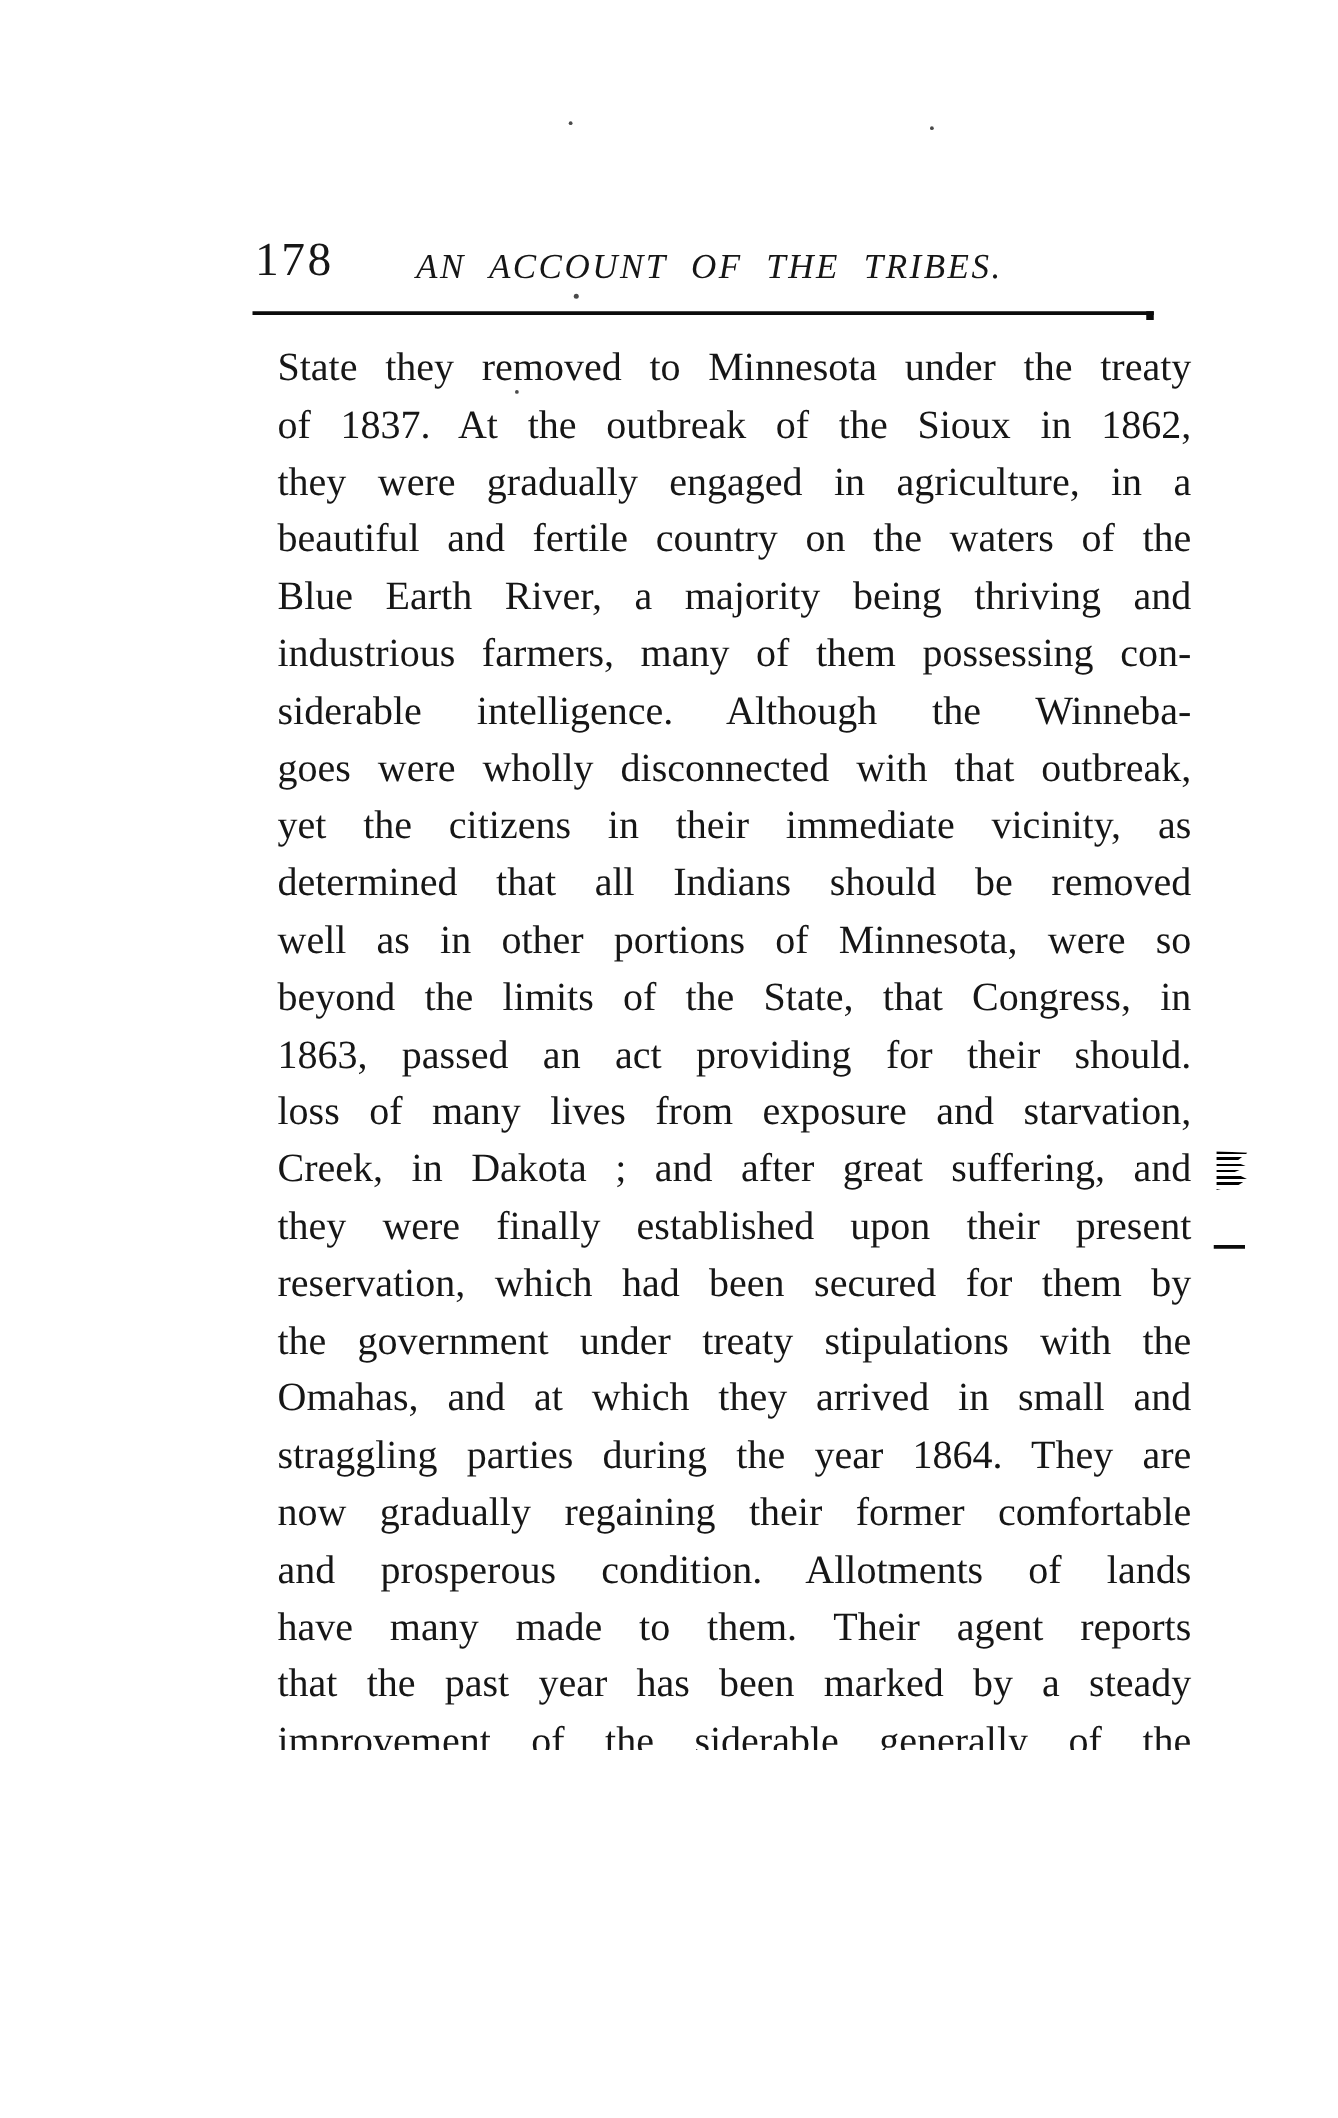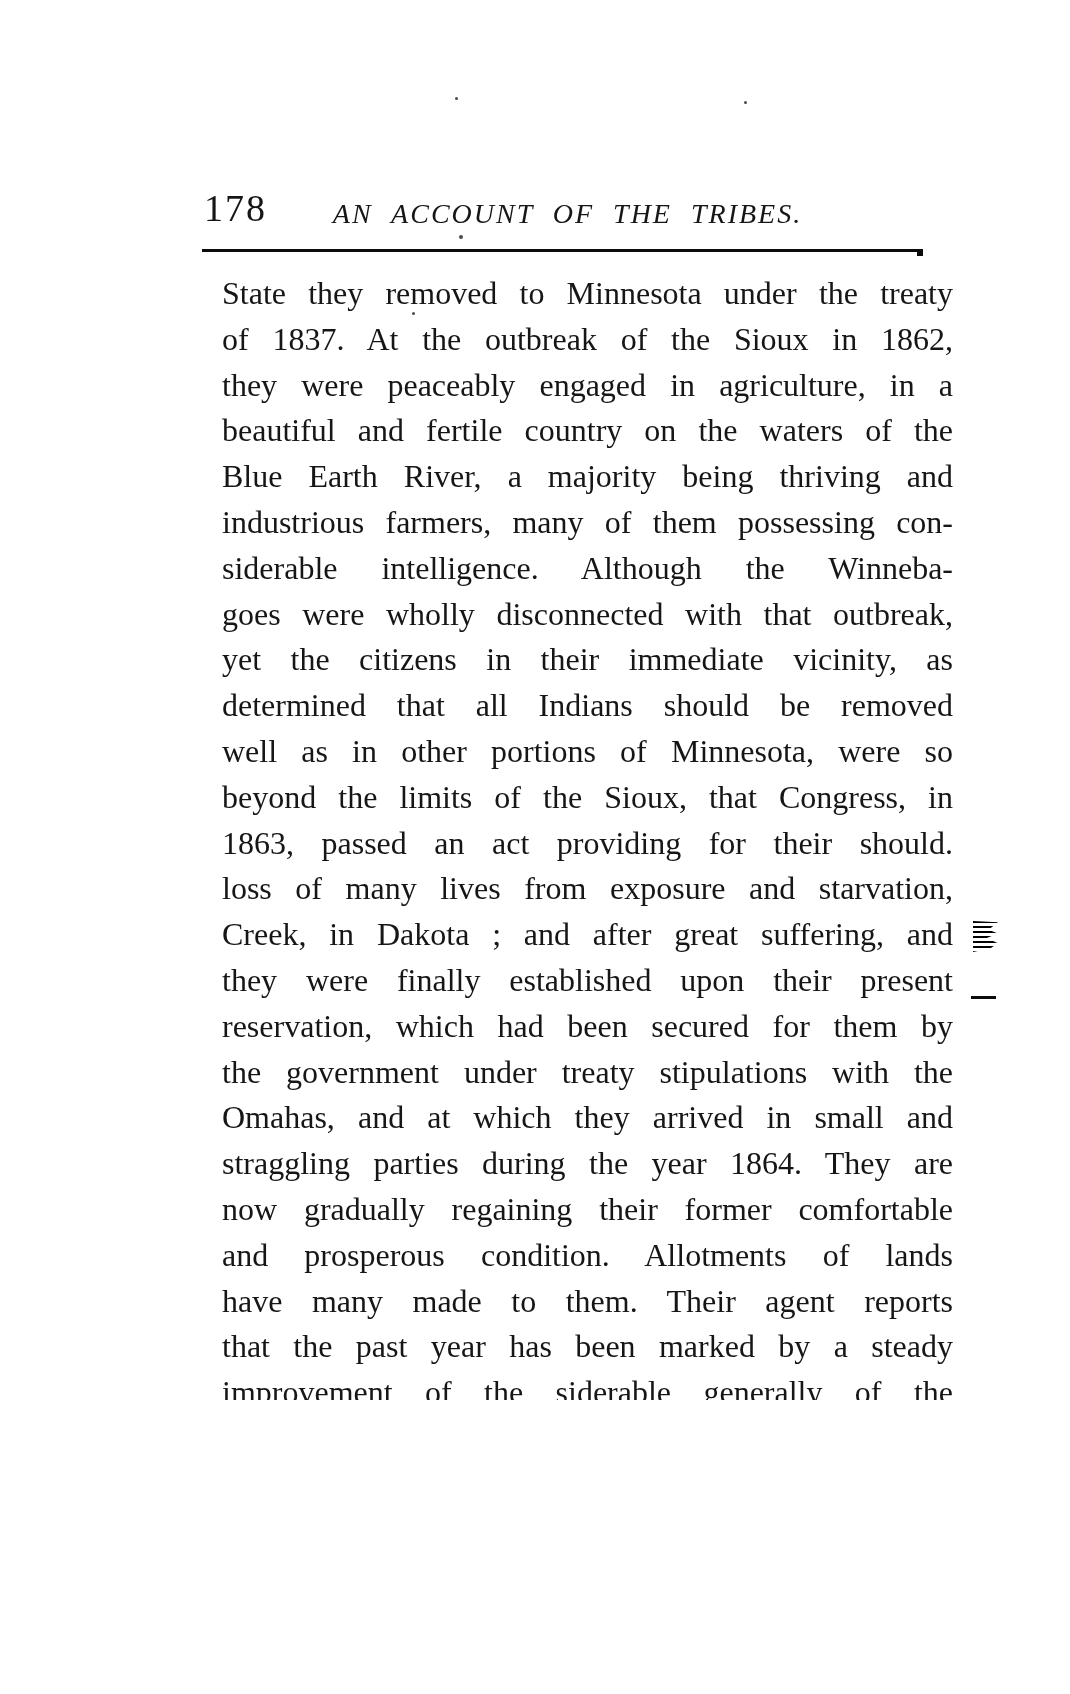--- a/index.html
+++ b/index.html
@@ -102,30 +102,30 @@
   <span class="pagenum">178</span>
 
   <div class="running-header">AN ACCOUNT OF THE TRIBES.</div>
 
   <div class="rule"></div>
   <div class="rule-end-tick"></div>
 
   <div class="body-text">
       <div class="line">State they removed to Minnesota under the treaty</div>
       <div class="line">of 1837.  At the outbreak of the Sioux in 1862,</div>
-      <div class="line">they were peaceably engaged in agriculture, in a</div>
+      <div class="line">they were gradually engaged in agriculture, in a</div>
       <div class="line">beautiful and fertile country on the waters of the</div>
       <div class="line">Blue Earth River, a majority being thriving and</div>
       <div class="line">industrious farmers, many of them possessing con-</div>
       <div class="line">siderable intelligence.  Although the Winneba-</div>
       <div class="line">goes were wholly disconnected with that outbreak,</div>
       <div class="line">yet the citizens in their immediate vicinity, as</div>
       <div class="line">determined that all Indians should be removed</div>
       <div class="line">well as in other portions of Minnesota, were so</div>
-      <div class="line">beyond the limits of the Sioux, that Congress, in</div>
+      <div class="line">beyond the limits of the State, that Congress, in</div>
       <div class="line">1863, passed an act providing for their should.</div>
       <div class="line">loss of many lives from exposure and starvation,</div>
       <div class="line">Creek, in Dakota ; and after great suffering, and</div>
       <div class="line">they were finally established upon their present</div>
       <div class="line">reservation, which had been secured for them by</div>
       <div class="line">the government under treaty stipulations with the</div>
       <div class="line">Omahas, and at which they arrived in small and</div>
       <div class="line">straggling parties during the year 1864.  They are</div>
       <div class="line">now gradually regaining their former comfortable</div>
       <div class="line">and prosperous condition.  Allotments of lands</div>

